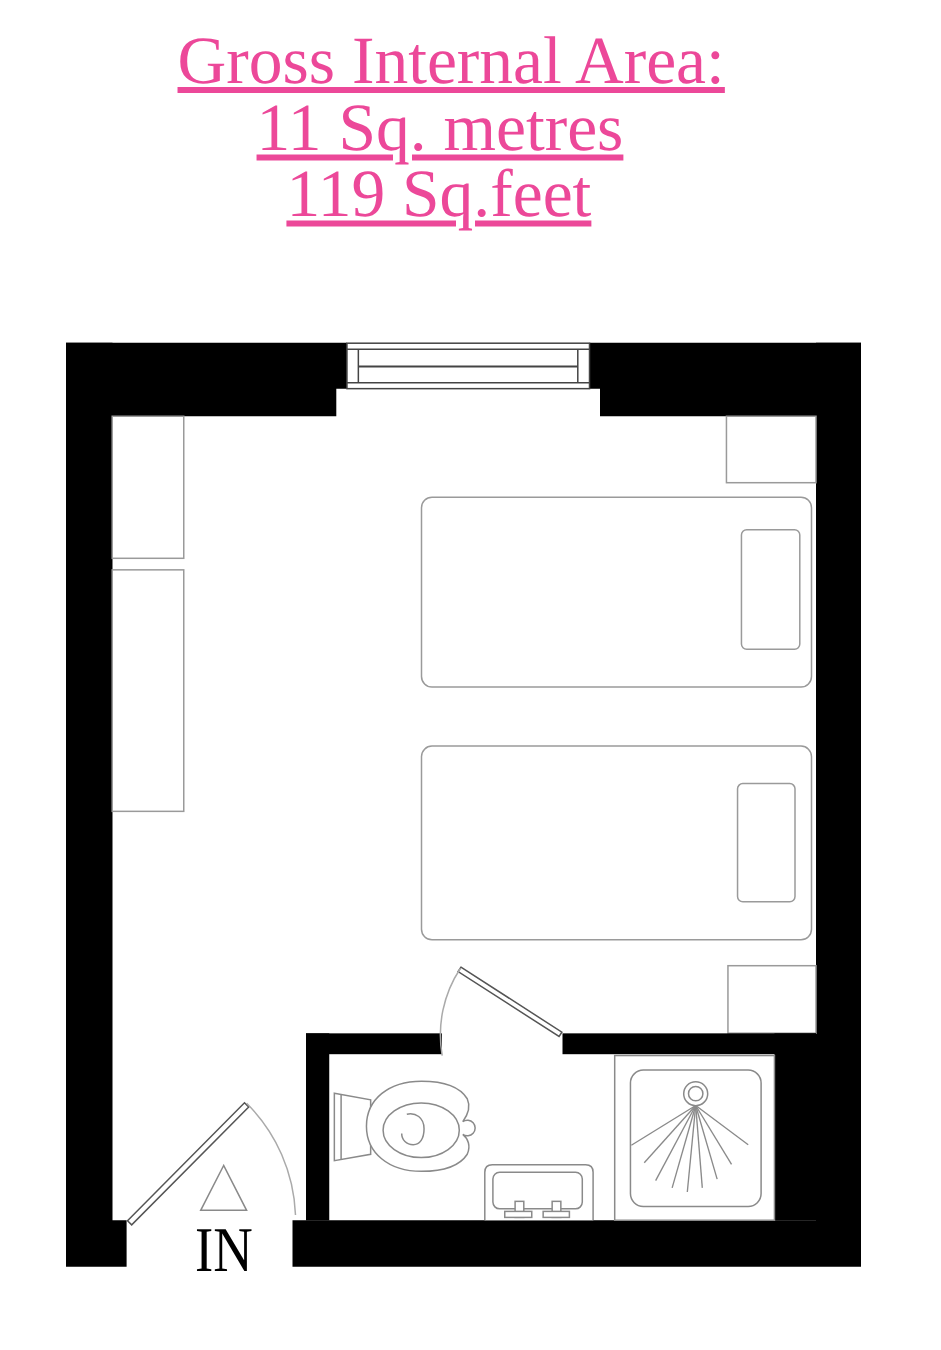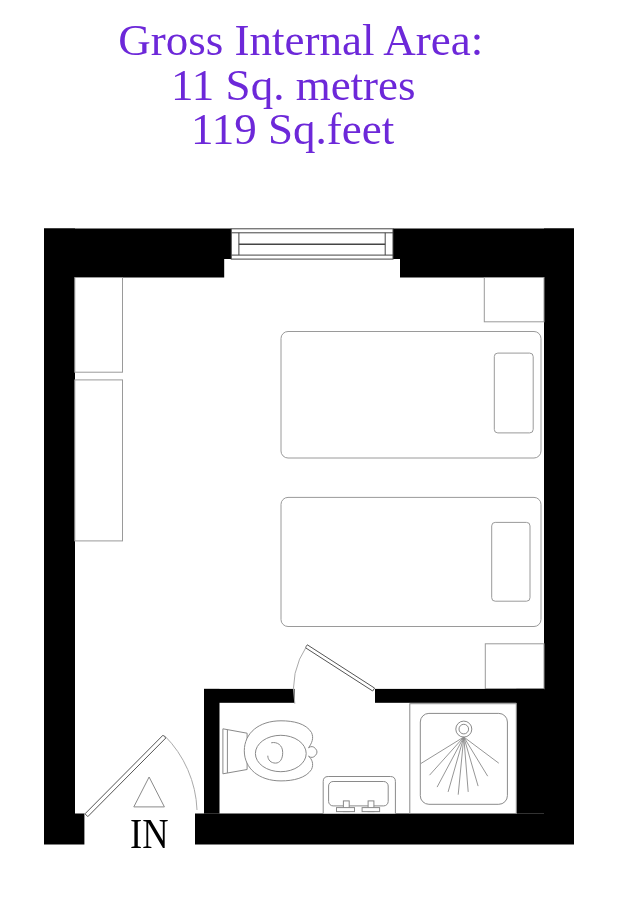--- a/index.html
+++ b/index.html
@@ -1,19 +1,19 @@
 <!DOCTYPE html>
 <html><head>
 <meta charset="utf-8">
 <style>
   html,body{margin:0;padding:0;background:#ffffff;}
   #page{position:relative;width:627px;height:900px;background:#fff;overflow:hidden;
         font-family:"Liberation Serif", serif;}
   #heading{position:absolute;left:0px;top:0px;width:594px;text-align:center;
-           font-size:45px;line-height:44.5px;color:#6d28d9;}
+           font-size:45px;line-height:44.5px;color:#ec4899;text-decoration:underline;}
   #heading div{position:relative;}
   #heading .l1{margin-top:18px;left:3.8px;}
   #heading .l2{left:-3.7px;}
   #heading .l3{left:-4.4px;}
   svg{position:absolute;left:0;top:0;}
 </style>
 </head>
 <body>
 <div id="page">
 

